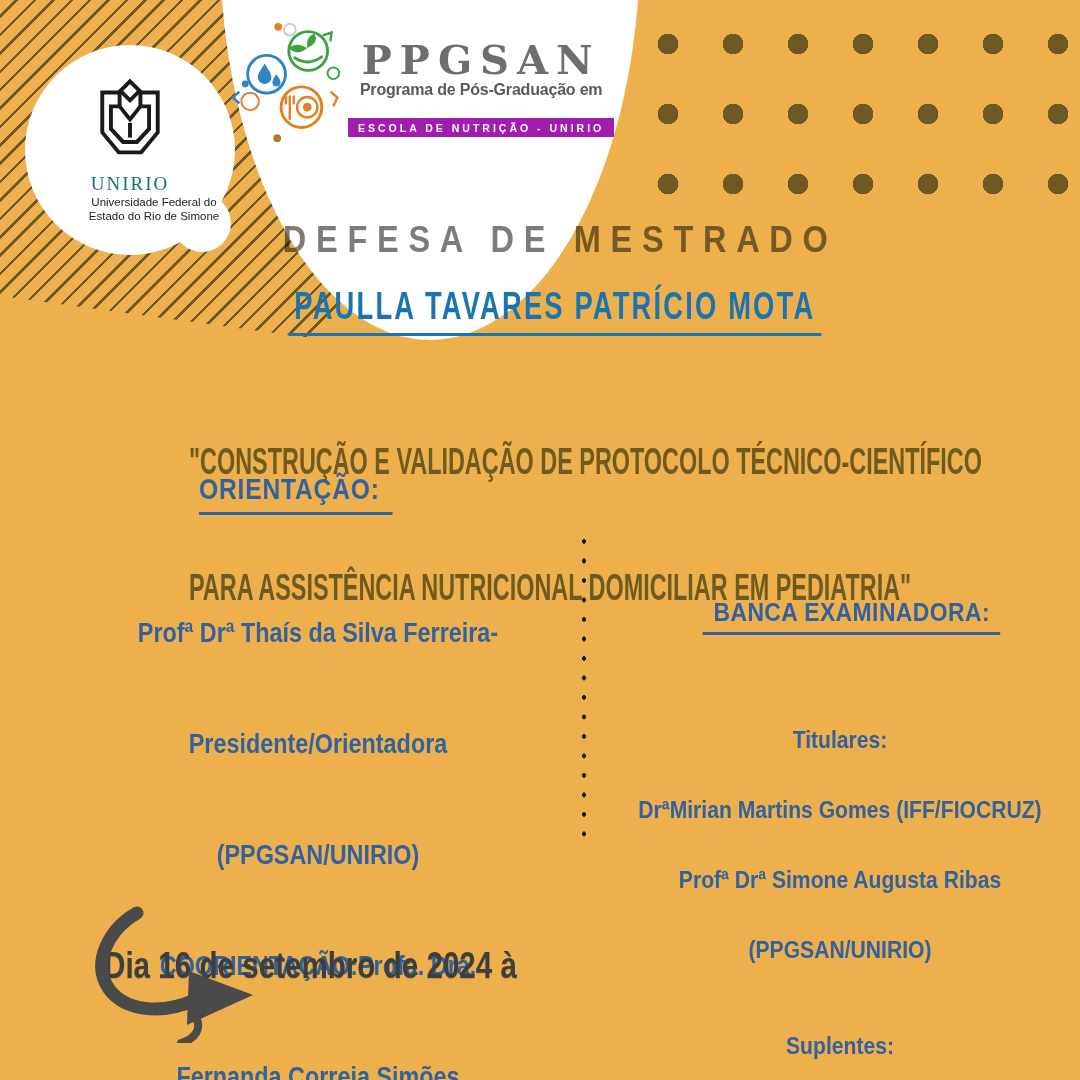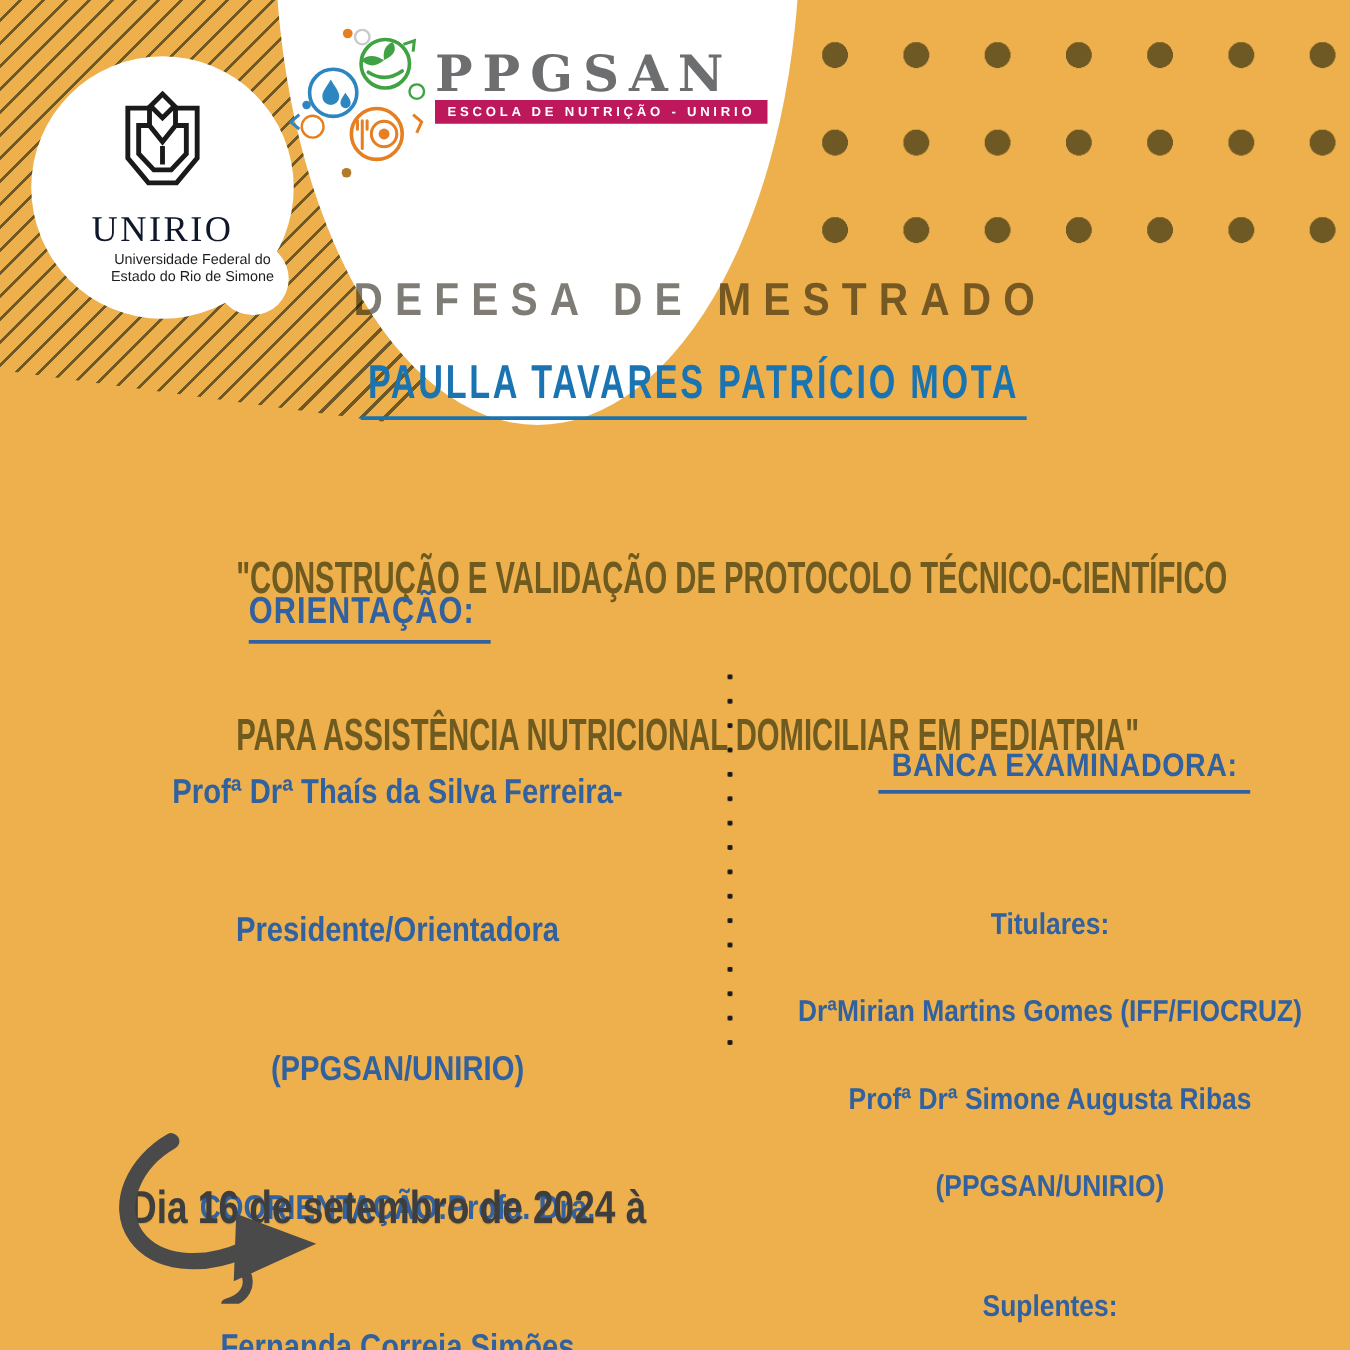--- a/index.html
+++ b/index.html
@@ -1,54 +1,54 @@
 <!DOCTYPE html>
 <html><head>
 <meta charset="utf-8">
 <style>
   html,body{margin:0;padding:0;background:#888;}
   .poster{
     position:relative;width:1080px;height:1080px;overflow:hidden;
     background:#EDB04C;
     font-family:"Liberation Sans", sans-serif;
   }
-  .abs{position:absolute;}
+  .abs{position:absolute;text-align:center;}
 
   
   .stripes{
     inset:0;
     background:repeating-linear-gradient(135deg, rgba(0,0,0,0) 0 10.5px, #6E5823 10.5px 13px);
     clip-path:polygon(0 0, 555px 0, 555px 70px, 420px 212px, 312px 338px, 0 296px);
   }
   .big-ellipse{left:220px;top:-450px;width:420px;height:790px;background:#ffffff;border-radius:50%;}
   .small-circle{left:173px;top:194px;width:58px;height:58px;background:#ffffff;border-radius:50%;}
   .dots-grid{
     left:657px;top:33px;width:412px;height:163px;
     background-image:radial-gradient(circle 10.5px at 11px 11px, #6E5823 97%, rgba(0,0,0,0) 100%);
     background-size:65px 70px;background-repeat:repeat;
   }
 
   
   .unirio-badge{
     left:25px;top:45px;width:210px;height:210px;background:#fff;border-radius:50%;
     display:flex;flex-direction:column;align-items:center;justify-content:center;text-align:center;
   }
-  .unirio-name{font-family:"Liberation Serif", serif;font-size:29px;letter-spacing:2px;color:#0f172a;margin-top:3px;text-align:center;}
+  .unirio-name{font-family:"Liberation Serif", serif;font-size:19px;letter-spacing:2px;color:#0f766e;margin-top:3px;text-align:center;}
   .unirio-org{font-size:11.5px;line-height:14px;color:#1d1d1d;margin-left:48px;}
 
   
   .ppgsan-logo{left:222px;top:16px;display:flex;align-items:flex-start;}
   .ppgsan-text{margin-left:2px;padding-top:24px;}
   .ppgsan-acronym{font-family:"DejaVu Serif", serif;font-weight:bold;font-size:40px;line-height:1;letter-spacing:8px;color:#6d6e70;}
   .ppgsan-line{font-size:16px;font-weight:bold;color:#58595b;line-height:19px;letter-spacing:-0.2px;}
   .c-blue{color:#2E86C1;}
   .c-green{color:#3FA243;}
   .c-orange{color:#E67E22;}
-  .ppgsan-badge{display:inline-block;background:#be185d;color:#fff;font-size:10.5px;font-weight:bold;
-    letter-spacing:3px;padding:4px 10px 3px;margin-top:0;}
+  .ppgsan-badge{display:inline-block;background:#a21caf;color:#fff;font-size:10.5px;font-weight:bold;
+    letter-spacing:3px;padding:4px 10px 3px;margin-top:19px;}
 
   
   .defesa-heading{left:20px;top:219px;width:1080px;text-align:center;}
   .defesa-heading span{display:inline-block;transform:scaleX(.88);transform-origin:center;
     font-size:37px;font-weight:800;letter-spacing:11px;color:rgba(20,16,2,0.55);white-space:pre;}
   .candidate{left:15px;top:285px;width:1080px;text-align:center;}
   .candidate span{display:inline-block;transform:scaleX(.72);transform-origin:center;
     font-size:38px;font-weight:700;letter-spacing:3px;color:#1B74B2;
     border-bottom:3.5px solid #1B74B2;padding:0 8px 5px;white-space:pre;}
   .thesis{left:0;top:357px;width:1080px;text-align:center;transform:scaleX(.65);transform-origin:center;
@@ -125,20 +125,21 @@
         <path d="M75,41 q14,9 28,-1" stroke="#3FA243" stroke-width="3" stroke-linecap="round"></path>
 
         <circle cx="82" cy="92" r="21" fill="#ffffff" stroke="#E67E22" stroke-width="3"></circle>
         <circle cx="88" cy="92" r="10.5" stroke="#E67E22" stroke-width="2.5"></circle>
         <circle cx="88" cy="92" r="4.5" fill="#E67E22"></circle>
         <path d="M70,81 v23 M66,81 v7 M70,81 v7 M74,81 v7" stroke="#E67E22" stroke-width="2.5" stroke-linecap="round"></path>
       </svg>
     </span>
     <div class="ppgsan-text">
       <div class="ppgsan-acronym">PPGSAN</div>
+      <div class="ppgsan-line">Programa de Pós-Graduação em</div>
       <div><span class="ppgsan-badge">ESCOLA DE NUTRIÇÃO - UNIRIO</span></div>
     </div>
   </div>
 
   <div class="abs defesa-heading">
     <span>DEFESA DE MESTRADO</span>
   </div>
   <div class="abs candidate">
     <span>PAULLA TAVARES PATRÍCIO MOTA</span>
   </div>

